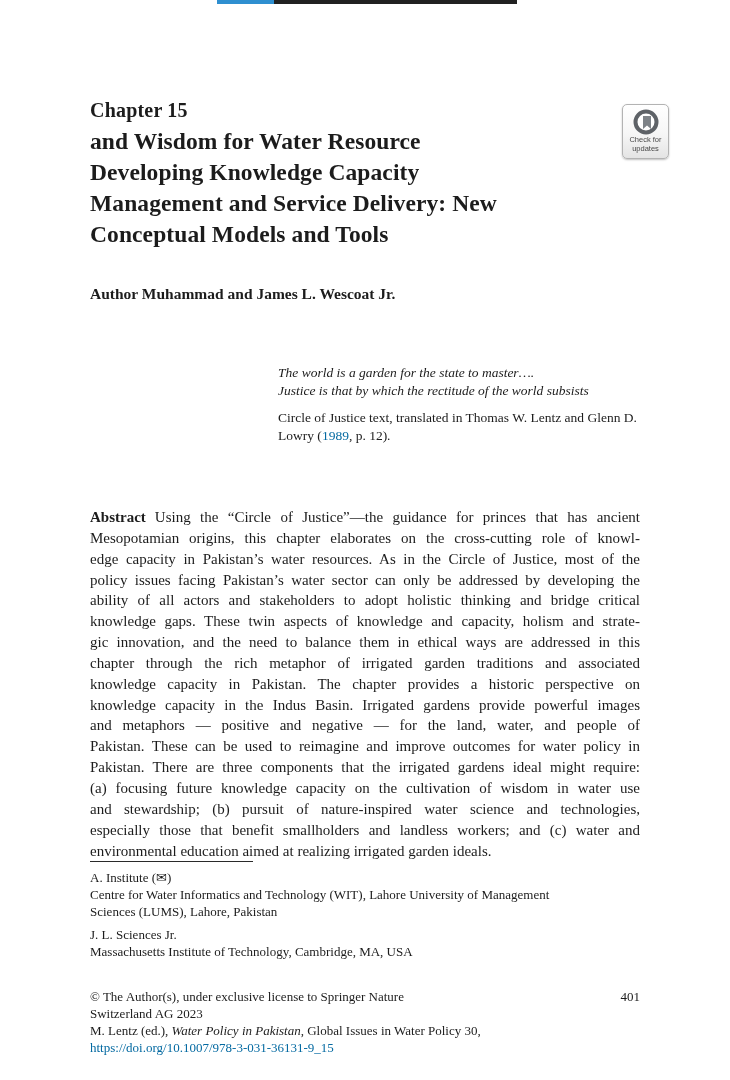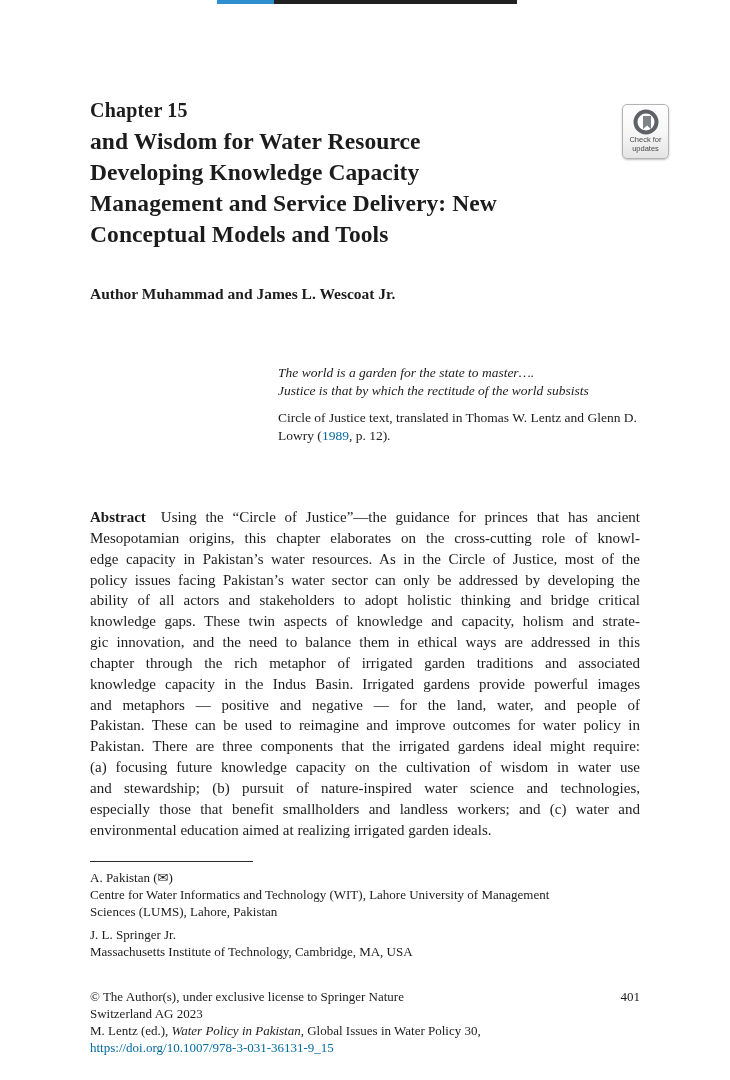--- a/index.html
+++ b/index.html
@@ -36,21 +36,21 @@
 
   #authors-line { top:285px; font-size:15.5px; font-weight:bold; }
 
   #epigraph { left:278px; top:364px; width:364px; font-size:13.5px; }
   .quote-line { font-style:italic; line-height:17.5px; }
   #epigraph-attribution { margin-top:10px; line-height:17.5px; }
 
   #abstract-block { top:507px; font-size:15px; }
   .abs-line { text-align:justify; text-align-last:justify; line-height:20.85px; height:20.85px; overflow:hidden; }
   .abs-line-last { text-align-last:left; }
-  .abstract-label { font-weight:bold; padding-right:15px; }
+  .abstract-label { font-weight:bold; padding-right:9px; }
 
   #footnote-rule { left:90px; top:861px; width:163px; border-top:1.4px solid #2a2a2a; height:0; }
   #footnotes { top:869px; font-size:13px; }
   #footnotes div { line-height:17px; }
   .fn-group2 { margin-top:6px; }
 
   #footer-block { top:988px; font-size:13px; }
   #footer-block div { line-height:17px; }
   .footer-row1 { display:flex; justify-content:space-between; }
 
@@ -98,40 +98,41 @@
     <span class="abstract-label">Abstract</span><span>Using the “Circle of Justice”—the guidance for princes that has ancient</span>
   </div>
   <div>
       <div class="abs-line">Mesopotamian origins, this chapter elaborates on the cross-cutting role of knowl-</div>
       <div class="abs-line">edge capacity in Pakistan’s water resources. As in the Circle of Justice, most of the</div>
       <div class="abs-line">policy issues facing Pakistan’s water sector can only be addressed by developing the</div>
       <div class="abs-line">ability of all actors and stakeholders to adopt holistic thinking and bridge critical</div>
       <div class="abs-line">knowledge gaps. These twin aspects of knowledge and capacity, holism and strate-</div>
       <div class="abs-line">gic innovation, and the need to balance them in ethical ways are addressed in this</div>
       <div class="abs-line">chapter through the rich metaphor of irrigated garden traditions and associated</div>
+      <div class="abs-line">knowledge capacity in Pakistan. The chapter provides a historic perspective on</div>
       <div class="abs-line">knowledge capacity in the Indus Basin. Irrigated gardens provide powerful images</div>
       <div class="abs-line">and metaphors — positive and negative — for the land, water, and people of</div>
       <div class="abs-line">Pakistan. These can be used to reimagine and improve outcomes for water policy in</div>
       <div class="abs-line">Pakistan. There are three components that the irrigated gardens ideal might require:</div>
       <div class="abs-line">(a) focusing future knowledge capacity on the cultivation of wisdom in water use</div>
       <div class="abs-line">and stewardship; (b) pursuit of nature-inspired water science and technologies,</div>
       <div class="abs-line">especially those that benefit smallholders and landless workers; and (c) water and</div>
     </div>
   <div class="abs-line abs-line-last">environmental education aimed at realizing irrigated garden ideals.</div>
 </div>
 
 <div class="abs" id="footnote-rule"></div>
 <div class="abs content-left" id="footnotes">
   <div>
-      <div class="fn-line">A. Pakistan (✉)</div>
+      <div class="fn-line">A. Institute (✉)</div>
       <div class="fn-line">Centre for Water Informatics and Technology (WIT), Lahore University of Management</div>
       <div class="fn-line">Sciences (LUMS), Lahore, Pakistan</div>
     </div>
   <div class="fn-group2">
-      <div class="fn-line">J. L. Springer Jr.</div>
+      <div class="fn-line">J. L. Sciences Jr.</div>
       <div class="fn-line">Massachusetts Institute of Technology, Cambridge, MA, USA</div>
     </div>
 </div>
 
 <div class="abs content-left" id="footer-block">
   <div class="footer-row1">
     <span>© The Author(s), under exclusive license to Springer Nature</span>
     <span>401</span>
   </div>
   <div>Switzerland AG 2023</div>

